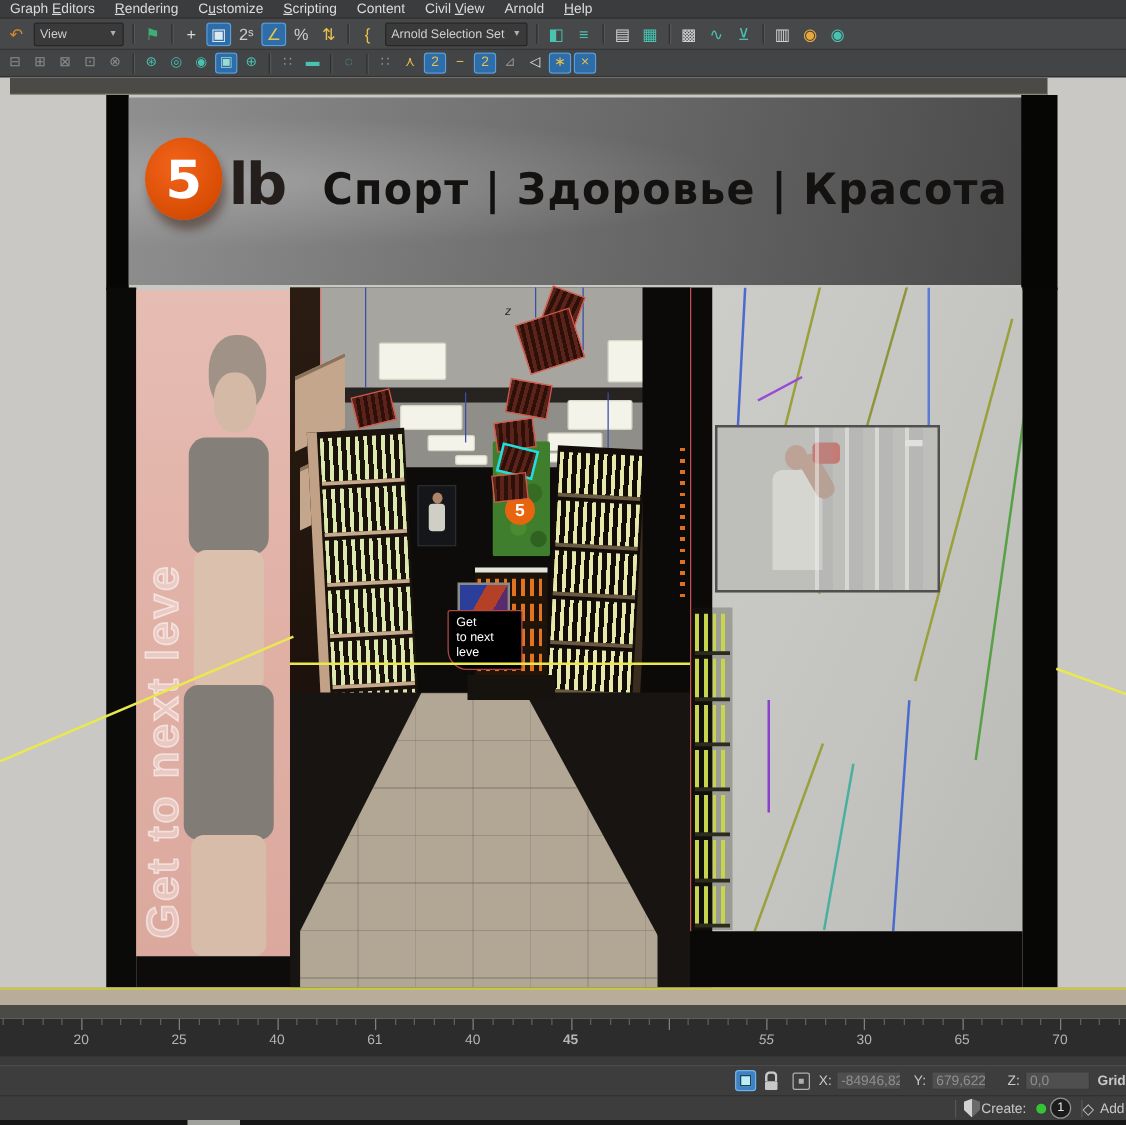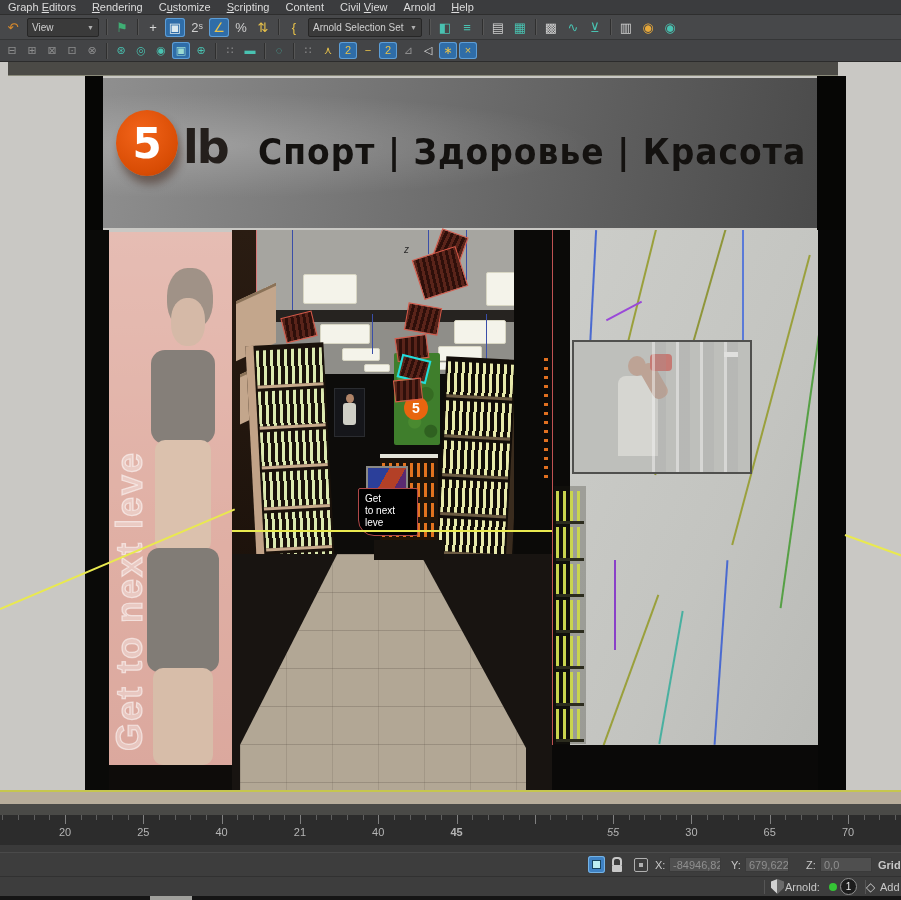--- a/index.html
+++ b/index.html
@@ -373,21 +373,21 @@
     <div class="tick" style="left: 174.62px;"></div>
     <div class="tick" style="left: 190.28px;"></div>
     <div class="tick" style="left: 205.94px;"></div>
     <div class="tick major" style="left: 221.6px;"></div>
     <div class="tick-label" style="left: 221.6px;">40</div>
     <div class="tick" style="left: 237.26px;"></div>
     <div class="tick" style="left: 252.92px;"></div>
     <div class="tick" style="left: 268.58px;"></div>
     <div class="tick" style="left: 284.24px;"></div>
     <div class="tick major" style="left: 299.9px;"></div>
-    <div class="tick-label" style="left: 299.9px;">21</div>
+    <div class="tick-label" style="left: 299.9px;">61</div>
     <div class="tick" style="left: 315.56px;"></div>
     <div class="tick" style="left: 331.22px;"></div>
     <div class="tick" style="left: 346.88px;"></div>
     <div class="tick" style="left: 362.54px;"></div>
     <div class="tick major" style="left: 378.2px;"></div>
     <div class="tick-label" style="left: 378.2px;">40</div>
     <div class="tick" style="left: 393.86px;"></div>
     <div class="tick" style="left: 409.52px;"></div>
     <div class="tick" style="left: 425.18px;"></div>
     <div class="tick" style="left: 440.84px;"></div>
@@ -457,21 +457,21 @@
       <div class="coord-box" style="width:52px;">0,0</div>
     </div>
   <div class="s-abs" style="left:878px;font-weight:bold;">Grid</div>
 </div>
 
 <div class="statusbar" id="status2">
   <div class="s-abs" style="left:758px;">
       <div class="vsep"></div>
       <div class="shield"></div>
     </div>
-  <div class="s-abs" style="left:785px;">Arnold:</div>
+  <div class="s-abs" style="left:785px;">Create:</div>
   <div class="s-abs" style="left:829px;">
       <div class="gdot"></div>
     </div>
   <div class="s-abs" style="left:840px;">
       <div class="badge">1</div>
     </div>
   <div class="s-abs" style="left:859px;">
       <div class="vsep"></div>
     </div>
   <div class="s-abs" style="left:866px;color:#c8c8c8;font-size:12px;">◇</div>

